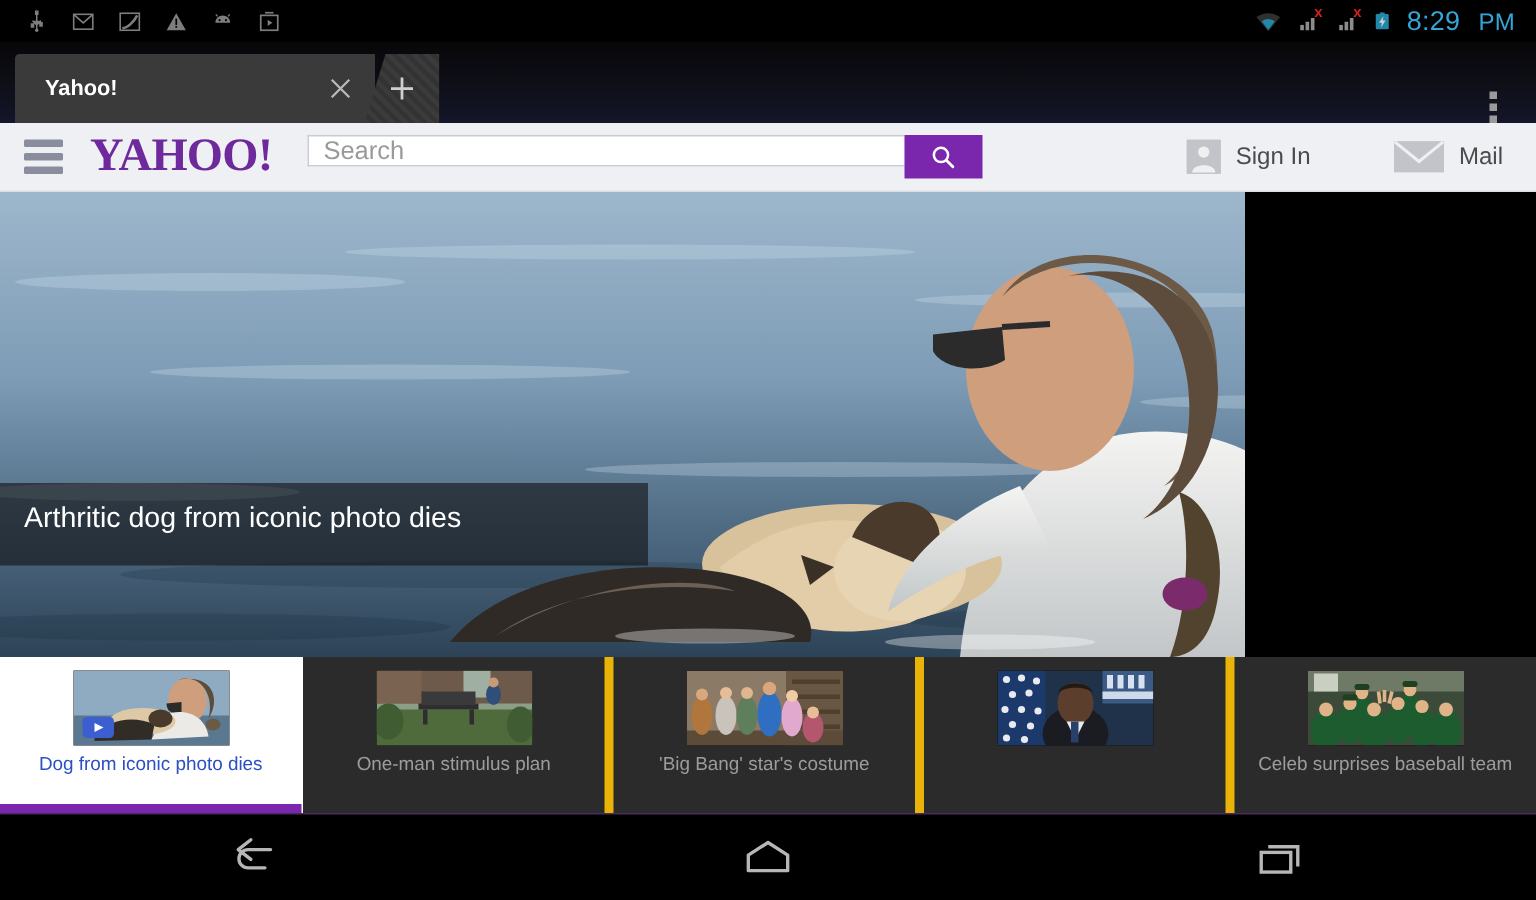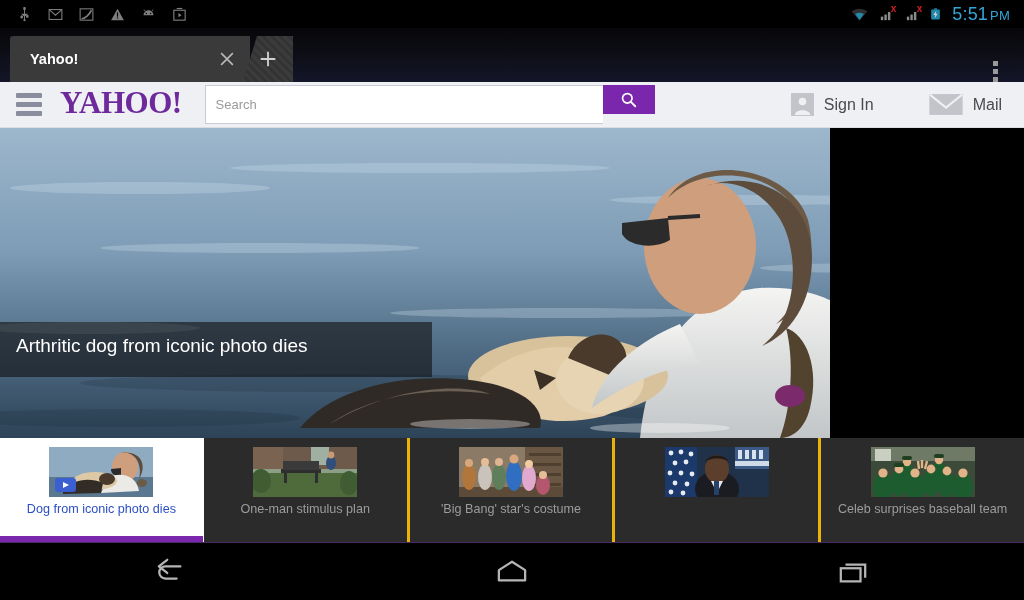--- a/index.html
+++ b/index.html
@@ -17,21 +17,21 @@
     background: #000;
     display: flex; align-items: center;
     padding: 0 8px;
   }
   .status-left { display: flex; align-items: center; gap: 14px; padding-left: 8px; }
   .status-right { margin-left: auto; display: flex; align-items: center; gap: 7px; padding-right: 6px; }
   .sb-icon { width: 17px; height: 17px; display: block; opacity: .82; }
   .sig-wrap { position: relative; width: 19px; height: 17px; }
   .sig-x { position: absolute; top: -2px; right: 0px; color: #d02020; font-size: 10px; font-weight: bold; line-height: 1; }
   .clock { color: #35a5d8; font-size: 18px; letter-spacing: .2px; margin-left: 3px; }
-  .clock .pm { font-size: 13px; margin-left: 2px; }
+  .clock .pm { font-size: 16px; margin-left: 12px; }
 
   
   .tabbar {
     position: absolute; top: 28px; left: 0;
     width: 1024px; height: 54px;
     background: linear-gradient(180deg,#070709 0%, #0e0f18 55%, #14162a 100%);
   }
   .tab {
     position: absolute; left: 10px; top: 8px;
     width: 240px; height: 46px;
@@ -76,24 +76,24 @@
   .hamburger { width: 46px; display: flex; flex-direction: column; gap: 4px; align-items: center; cursor: pointer; margin-left: 6px; }
   .hamburger i { width: 26px; height: 5px; background: #8a8d9e; border-radius: 1px; display: block; }
   .ylogo {
     font-family: "Liberation Serif", serif;
     color: #6e2a9c; font-size: 31px; font-weight: bold;
     letter-spacing: -.5px; margin-left: 8px; margin-top: -3px;
     white-space: nowrap; cursor: pointer;
   }
   .search-wrap { display: flex; margin-left: 23px; }
   .search-input {
-    width: 398px; height: 39px;
+    width: 398px; height: 21px;
     border: 1px solid #c9cbd4; border-right: none;
     background: #fff; color: #333;
-    padding: 0 10px; font-size: 13px;
+    padding: 0 10px; font-size: 17px;
     font-family: "Liberation Sans", sans-serif;
     outline: none;
   }
   .search-input::placeholder { color: #9a9a9a; }
   .search-btn {
     width: 52px; height: 29px;
     background: #7b27ad; border: none;
     display: flex; align-items: center; justify-content: center;
     cursor: pointer;
   }
@@ -132,21 +132,21 @@
 
   
   .strip {
     position: absolute; top: 438px; left: 0;
     width: 1024px; height: 124px;
     background: #2b2b2b;
     display: flex;
   }
   .thumb {
     flex: 1 1 0; height: 104px;
-    border-right: 3px solid #eab308;
+    border-right: 6px solid #eab308;
     display: flex; flex-direction: column; align-items: center;
     padding-top: 9px; position: relative;
     cursor: pointer;
   }
   .thumb:last-child { border-right: none; }
   .thumb.active { background: #fff; border-right: 1px solid #fff; }
   .thumb.active::after {
     content: ""; position: absolute; left: 0; bottom: 0;
     width: 100%; height: 6px; background: #7b27ad;
   }
@@ -237,21 +237,21 @@
         <rect x="14" y="8.5" width="3.4" height="11.5" fill="#8c8c8c"></rect>
       </svg>
       <span class="sig-x">x</span>
     </div>
     <svg class="sb-icon" viewBox="0 0 24 24" style="width:13px;height:20px">
       <rect x="4" y="3.5" width="16" height="18.5" rx="1.5" fill="#2aa6d0"></rect>
       <rect x="9" y="1.5" width="6" height="2.6" fill="#2aa6d0"></rect>
       <path d="M13.5 6 L8 14 h3.5 L10.5 20 L16 11.5 h-3.5 Z" fill="#fff"></path>
     </svg>
     <div class="clock">
-      <span>5:51</span><span class="pm">PM</span>
+      <span>8:29</span><span class="pm">PM</span>
     </div>
   </div>
 </div>
 
 <div class="tabbar">
   <div class="tab">
     <div class="tab-title">Yahoo!</div>
     <div class="tab-close">
       <svg viewBox="0 0 24 24" style="width:20px;height:20px">
         <path d="M5 5 L19 19 M19 5 L5 19" stroke="#b9b9b9" stroke-width="1.9" fill="none"></path>

